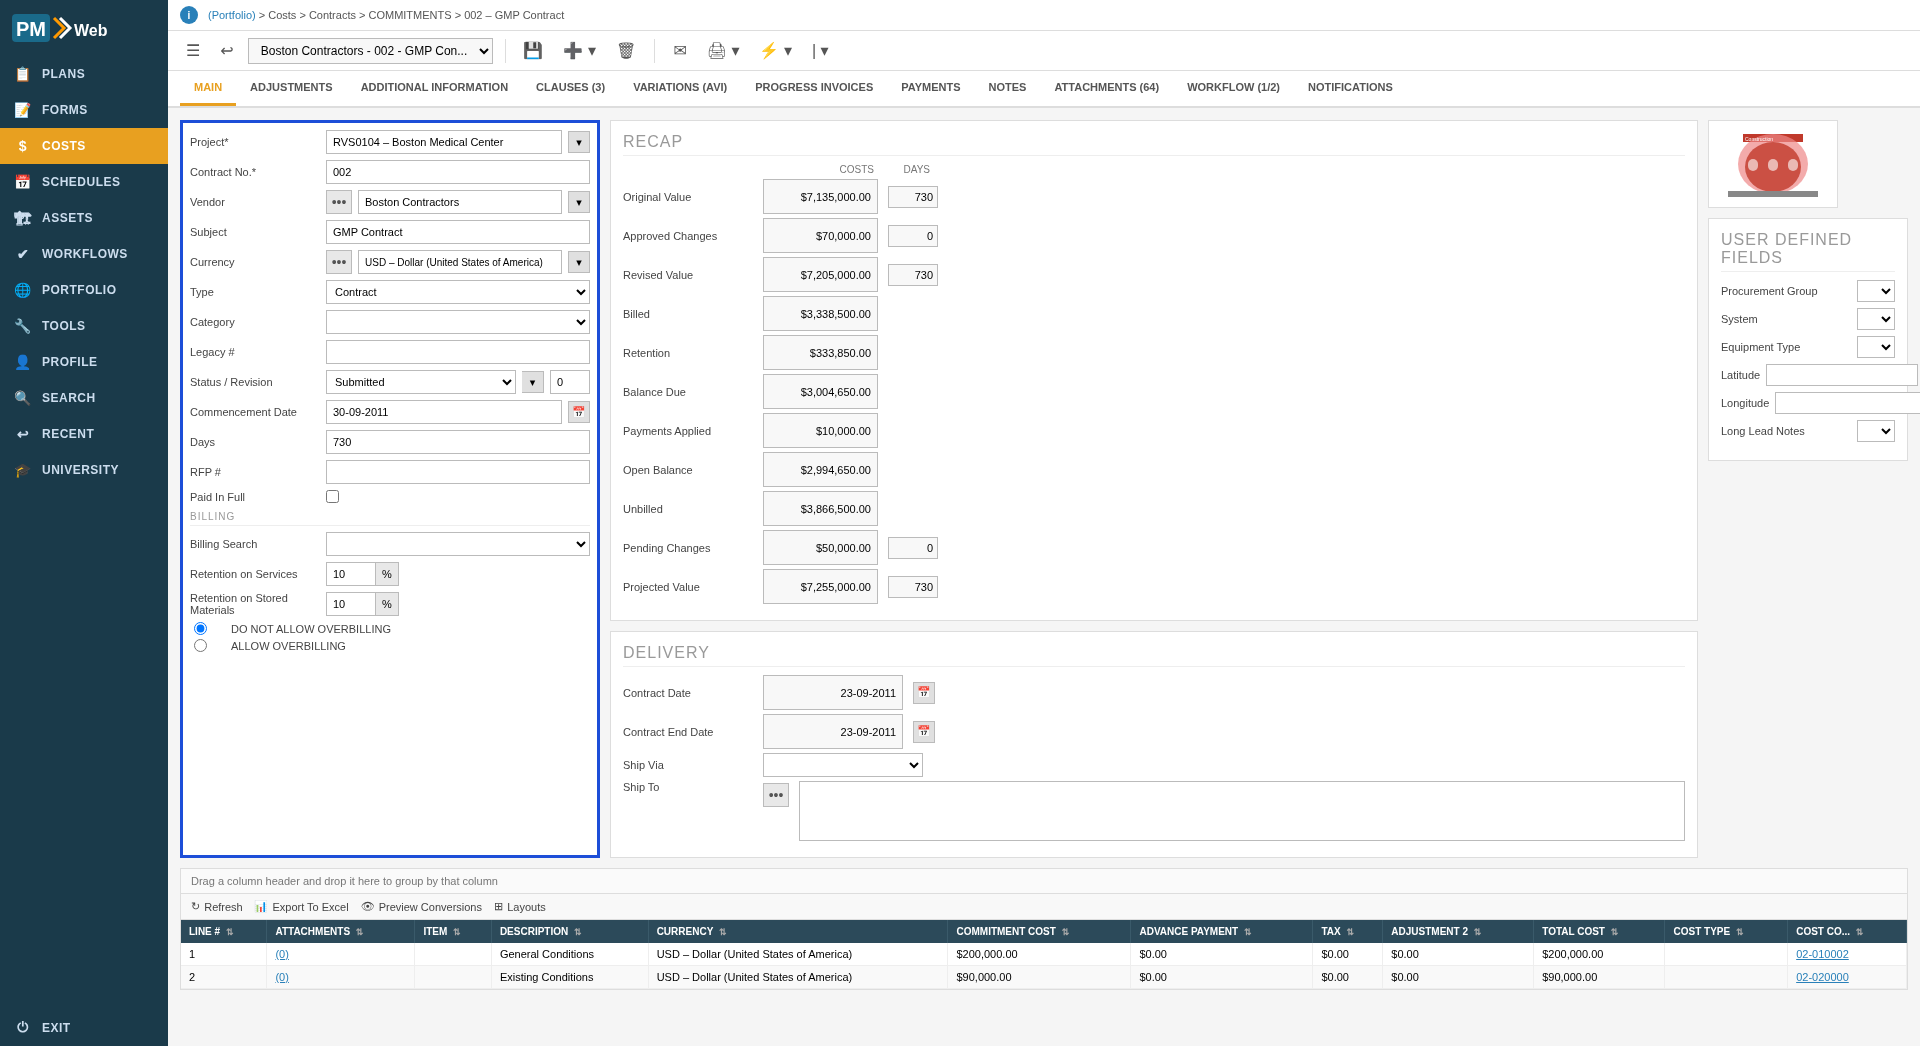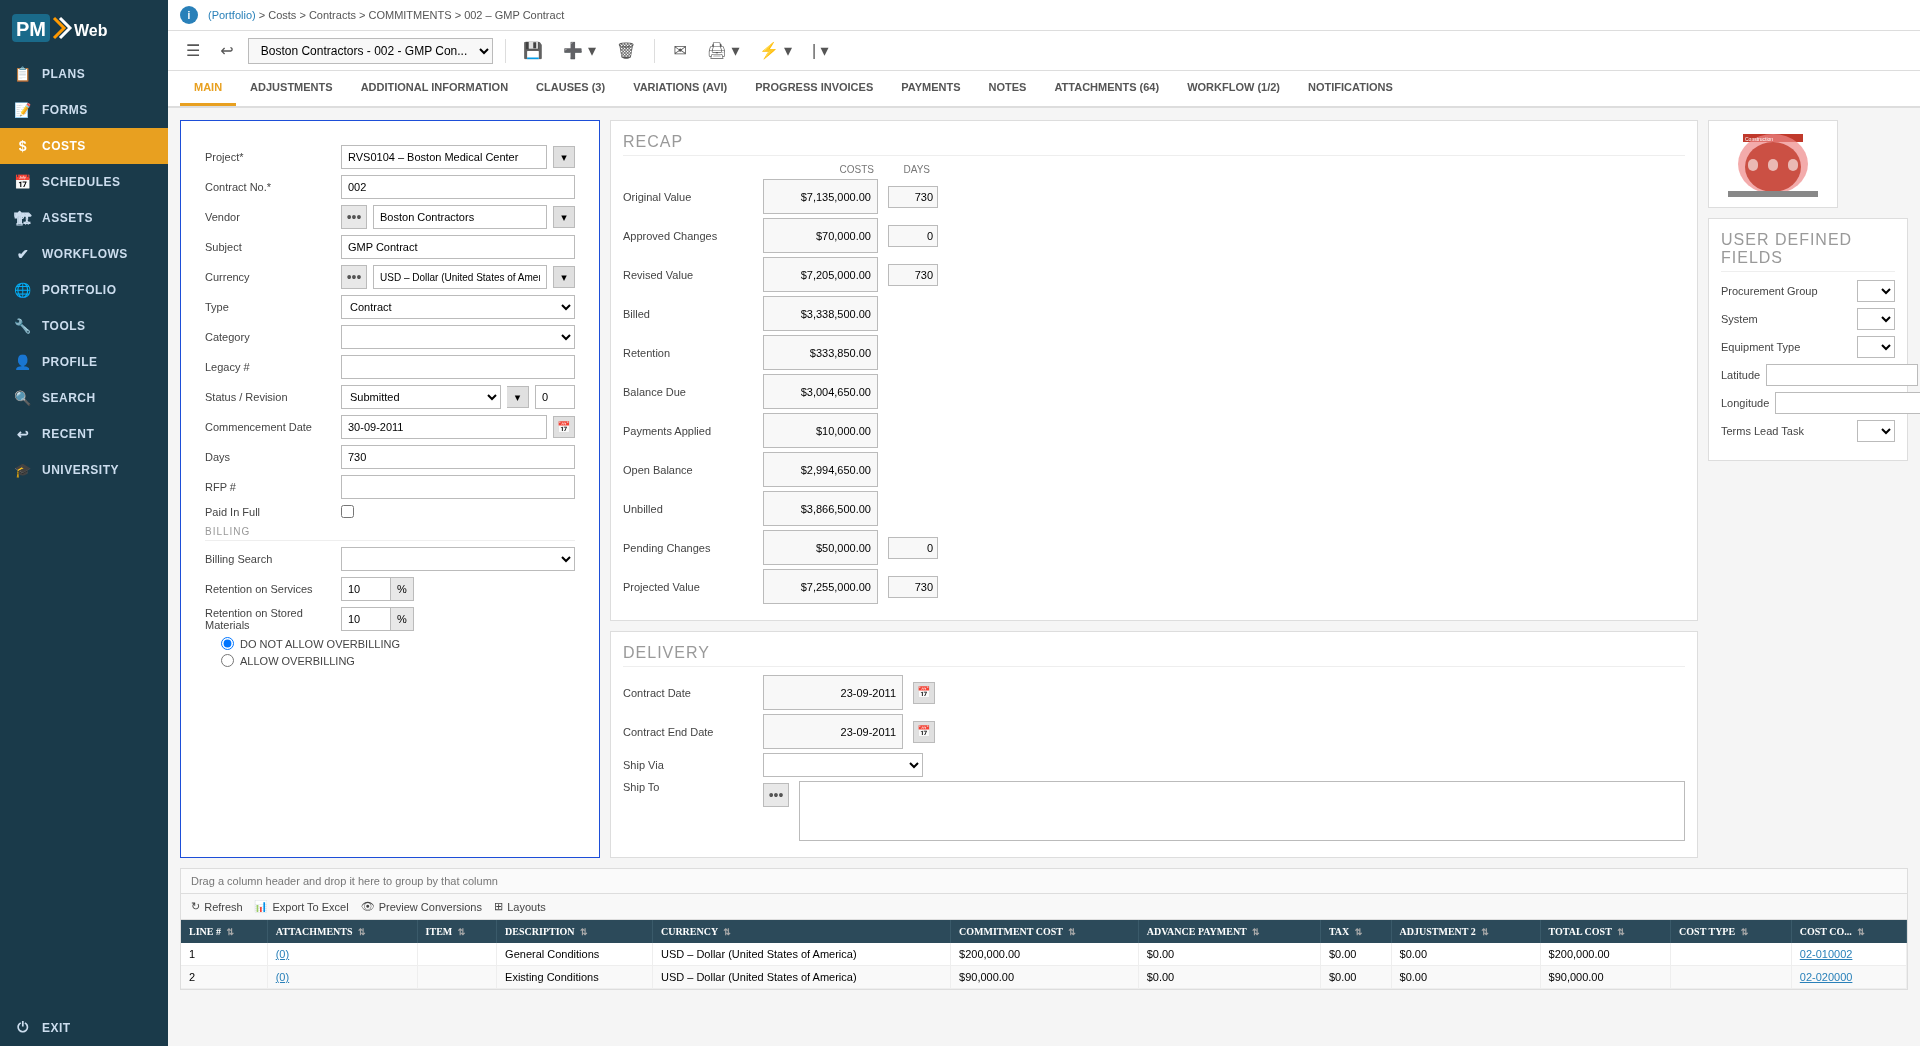--- a/index.html
+++ b/index.html
@@ -112,22 +112,22 @@
     
     .form-area {
       flex: 1;
       overflow-y: auto;
       padding: 12px;
       background: #f5f5f5;
     }
 
     .form-panel {
       background: #fff;
-      border: 1px solid #1d4ed8;
-      padding: 24px;
+      border: 3px solid #1d4ed8;
+      padding: 7px;
     }
 
     .form-row {
       display: flex;
       align-items: center;
       margin-bottom: 6px;
       gap: 6px;
     }
     .form-label {
       width: 130px;
@@ -281,23 +281,23 @@
       text-transform: uppercase;
       letter-spacing: 1px;
       margin: 8px 0 6px 0;
       padding-bottom: 3px;
       border-bottom: 1px solid #eee;
     }
 
     .radio-row {
       display: flex;
       align-items: center;
-      gap: 6px;
+      gap: 24px;
       margin-bottom: 4px;
-      margin-left: 16px;
+      margin-left: 4px;
     }
     .radio-row input[type=radio] { cursor: pointer; }
     .radio-label { font-size: 11px; color: #444; }
 
     
     .bottom-grid {
       background: #fff;
       border: 1px solid #ddd;
       margin-top: 10px;
     }
@@ -328,21 +328,20 @@
     table.data-table th {
       background: #2c4a5a;
       color: #fff;
       padding: 6px 8px;
       text-align: left;
       font-weight: bold;
       font-size: 10px;
       text-transform: uppercase;
       border-right: 1px solid #3a5a6a;
       white-space: nowrap;
-      font-family: Liberation Serif, serif;
     }
     table.data-table th .sort-icon { font-size: 9px; margin-left: 3px; color: #aaa; }
     table.data-table td {
       padding: 5px 8px;
       border-bottom: 1px solid #eee;
       border-right: 1px solid #eee;
     }
     table.data-table tr:nth-child(even) td { background: #f9f9f9; }
     .td-link { color: #2980b9; cursor: pointer; text-decoration: underline; }
 
@@ -743,21 +742,21 @@
           </div>
           <div class="udf-row">
             <span class="udf-label">Latitude</span>
             <input class="udf-input" type="text" value="" style="">
           </div>
           <div class="udf-row">
             <span class="udf-label">Longitude</span>
             <input class="udf-input" type="text" value="" style="">
           </div>
           <div class="udf-row">
-            <span class="udf-label">Terms Lead Task</span>
+            <span class="udf-label">Long Lead Notes</span>
             <select class="udf-select"><option></option></select>
           </div>
         </div>
       </div>
     </div>
 
     <div class="bottom-grid">
       <div class="grid-drag-header">Drag a column header and drop it here to group by that column</div>
       <div class="grid-toolbar">
         <button class="grid-toolbar-btn">

